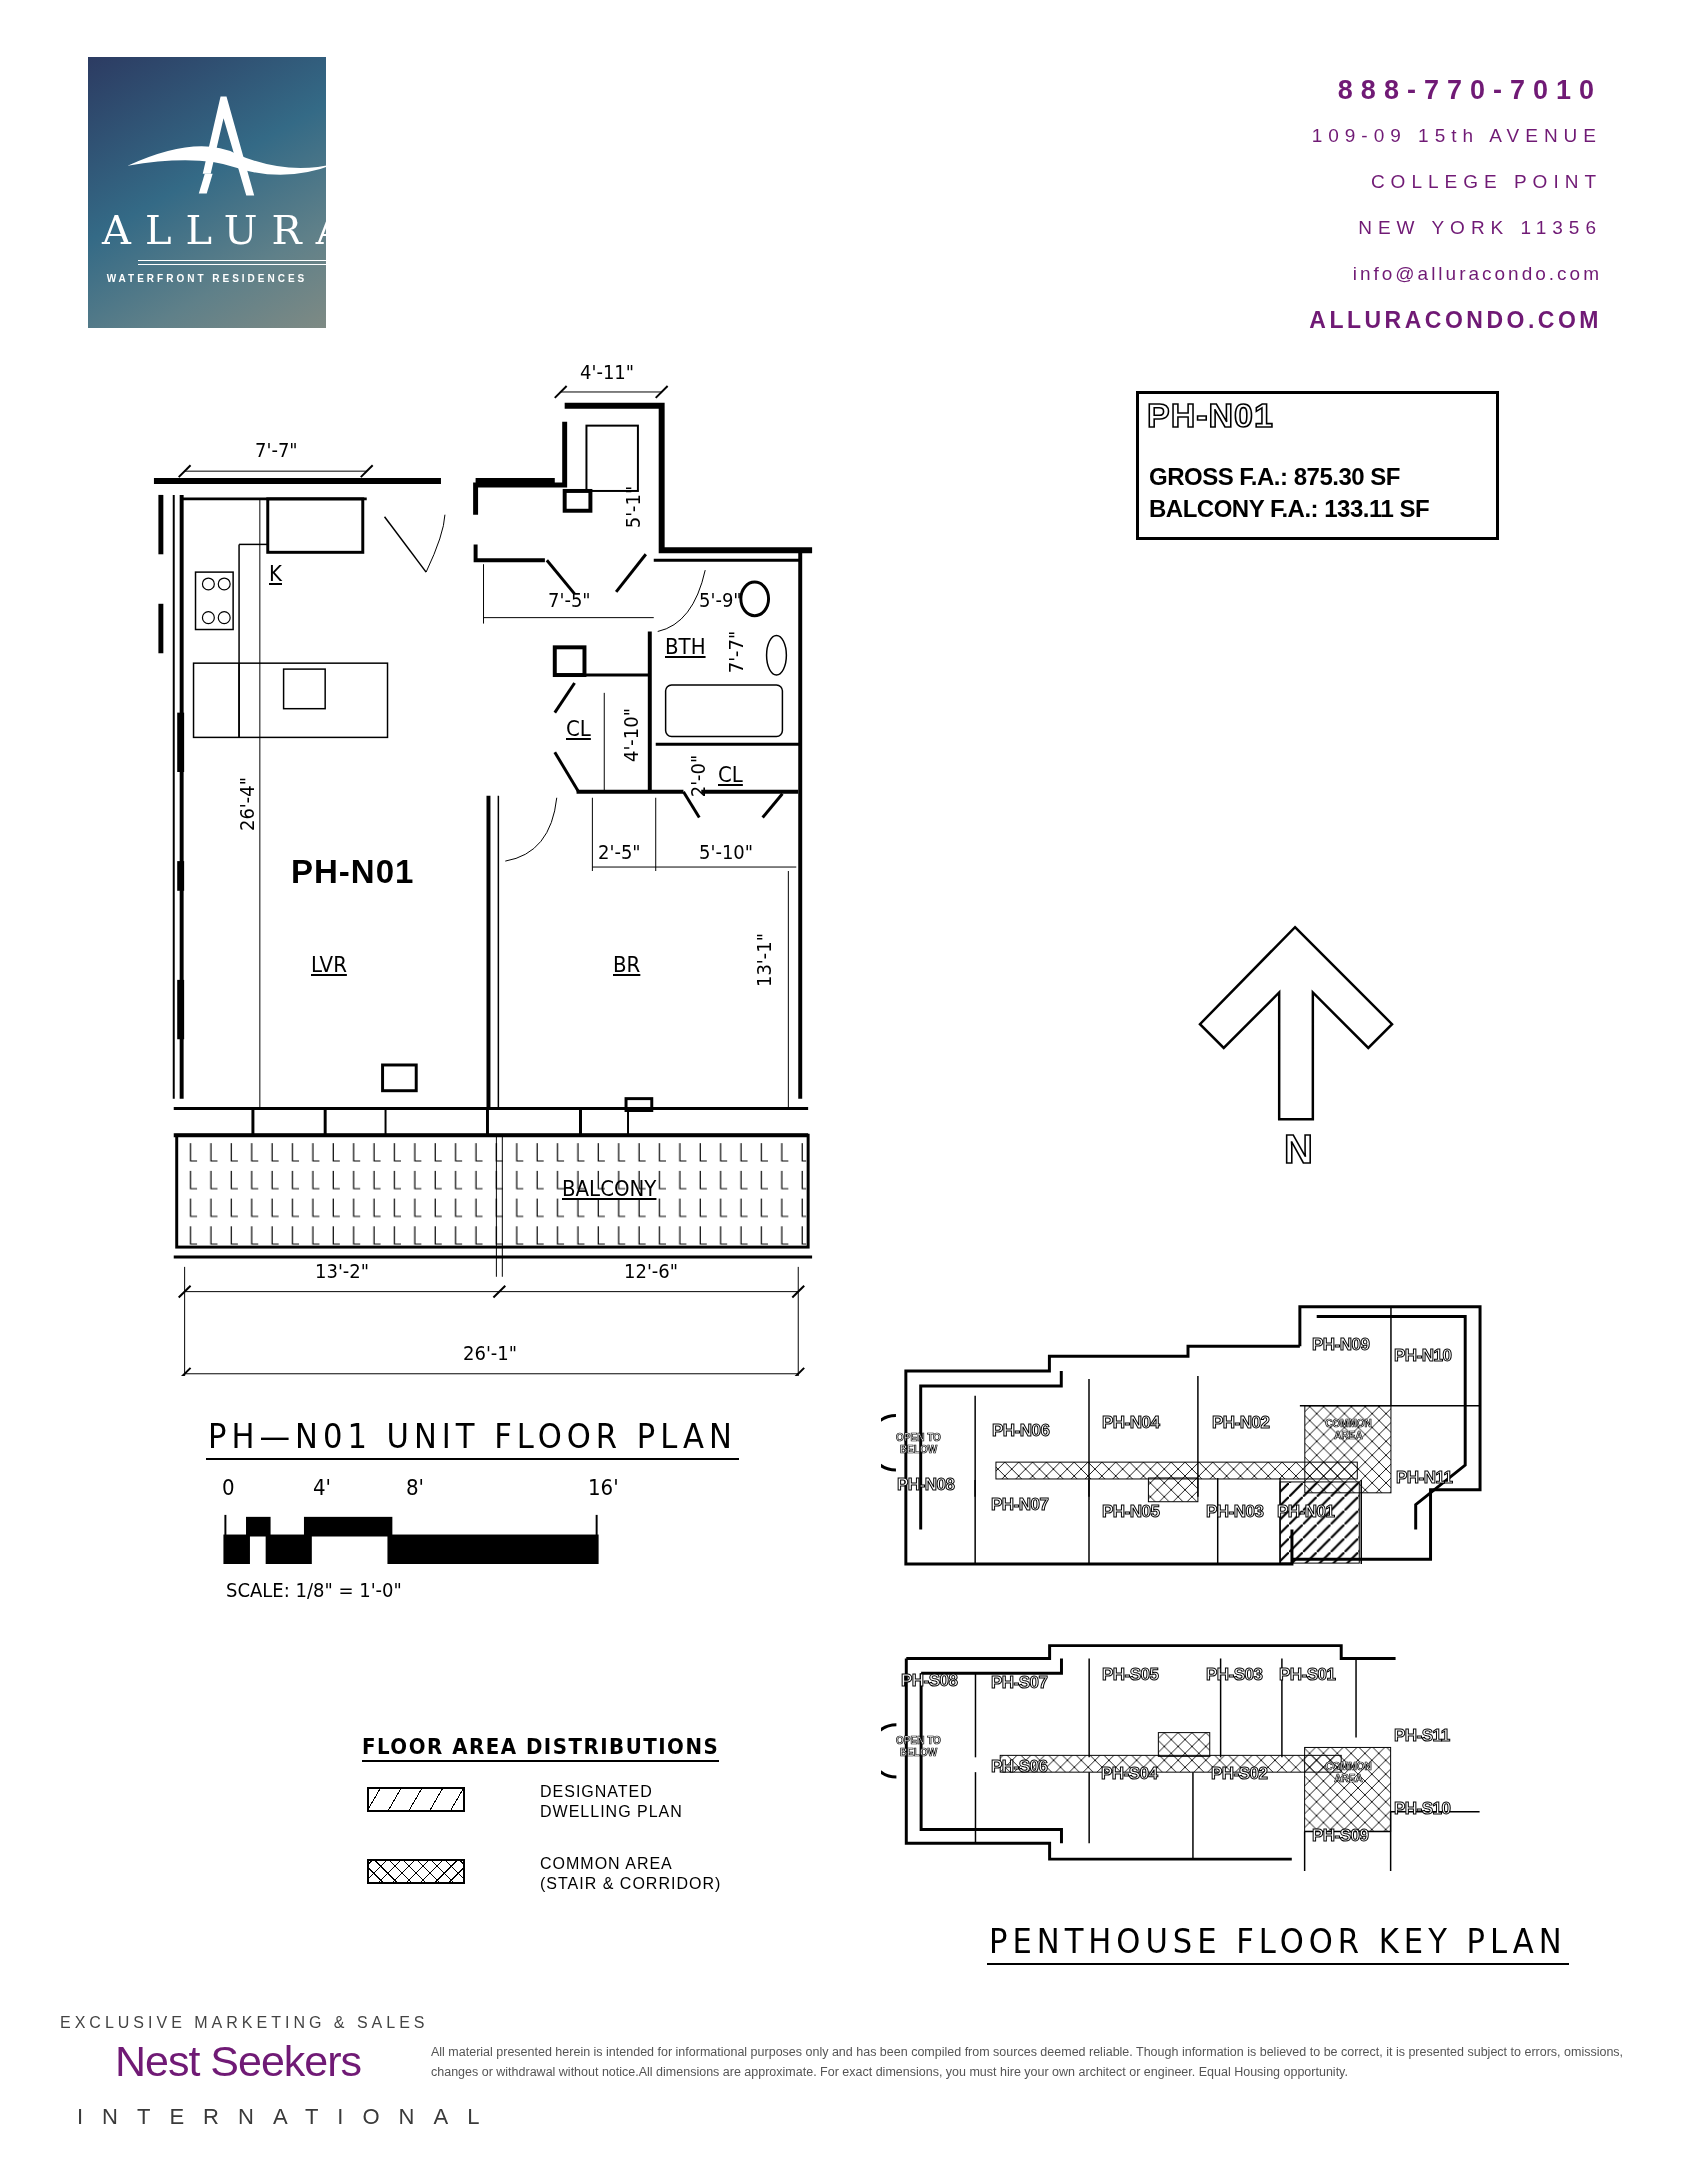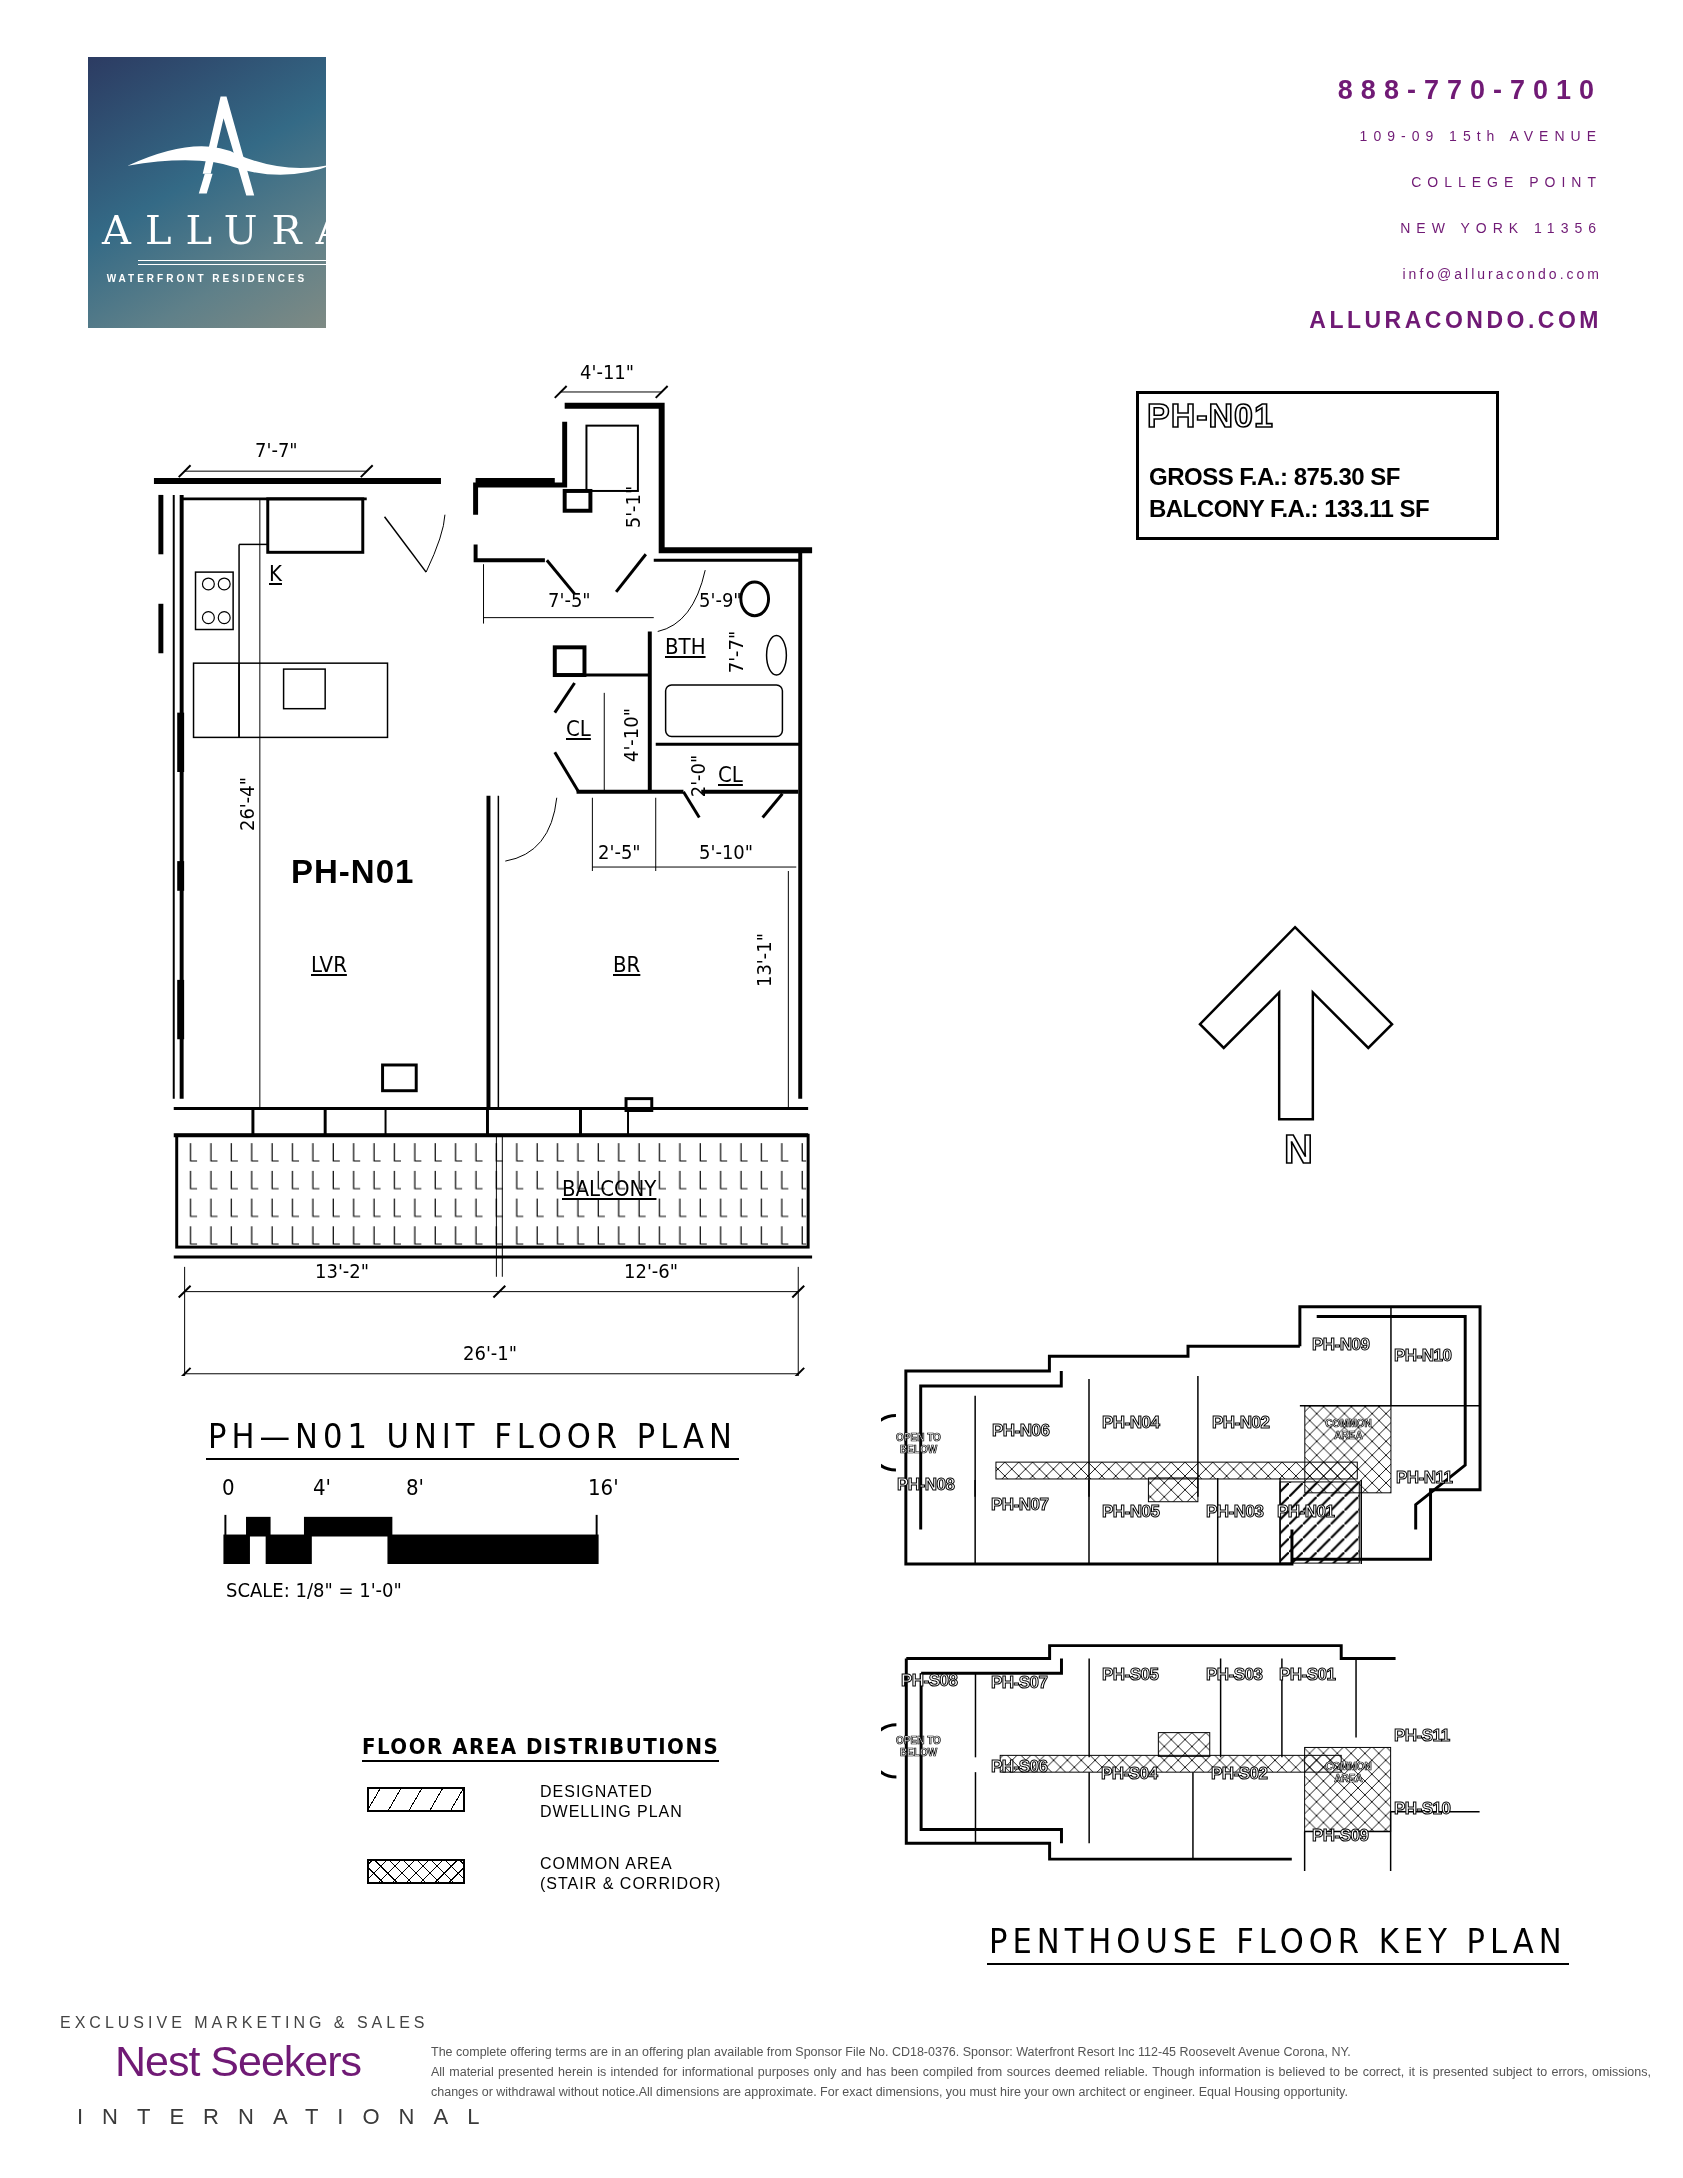--- a/index.html
+++ b/index.html
@@ -21,21 +21,21 @@
     padding-left: 14px;
   }
   .logo-rule { position: absolute; left: 50px; width: 208px; height: 1px; background: #fff; }
   .logo-sub {
     position: absolute; left: 0; width: 100%; top: 216px; text-align: center;
     color: #fff; font-size: 10px; font-weight: bold; letter-spacing: 3px;
   }
 
   
   .contact { right: 81px; top: 67px; text-align: right; color: #701a75; }
-  .contact div { line-height: 46px; letter-spacing: 6px; font-size: 14px; white-space: nowrap; }
+  .contact div { line-height: 46px; letter-spacing: 6px; font-size: 19px; white-space: nowrap; }
   .contact .phone { font-weight: bold; font-size: 27px; letter-spacing: 8px; }
   .contact .email { letter-spacing: 3px; }
   .contact .web { font-weight: bold; font-size: 23px; letter-spacing: 3.5px; }
 
   
   .infobox {
     left: 1136px; top: 391px; width: 363px; height: 149px; border: 3px solid #000;
   }
   .outline-text {
     color: #fff; -webkit-text-stroke: 1.6px #000; font-weight: bold;
@@ -388,16 +388,15 @@
   <div>COMMON</div>
     <div>AREA</div>
 </div>
 
 <div class="abs key-title cad">PENTHOUSE  FLOOR  KEY  PLAN</div>
 
 <div class="abs footer-tag">EXCLUSIVE MARKETING &amp; SALES</div>
 <div class="abs footer-brand">Nest Seekers</div>
 <div class="abs footer-intl">INTERNATIONAL</div>
 <div class="abs disclaimer">
-  <div>The complete offering terms are in an offering plan available from Sponsor File No. CD18-0376.  Sponsor: Waterfront Resort Inc 112-45 Roosevelt Avenue Corona, NY.</div>
   <div>All material presented herein is intended for informational purposes only and has been compiled from sources deemed reliable. Though information is believed to be correct, it is presented subject to errors, omissions, changes or withdrawal without notice.All dimensions are approximate.  For exact dimensions, you must hire your own architect or engineer. Equal Housing opportunity.</div>
 </div>
 
 
 </body></html>

